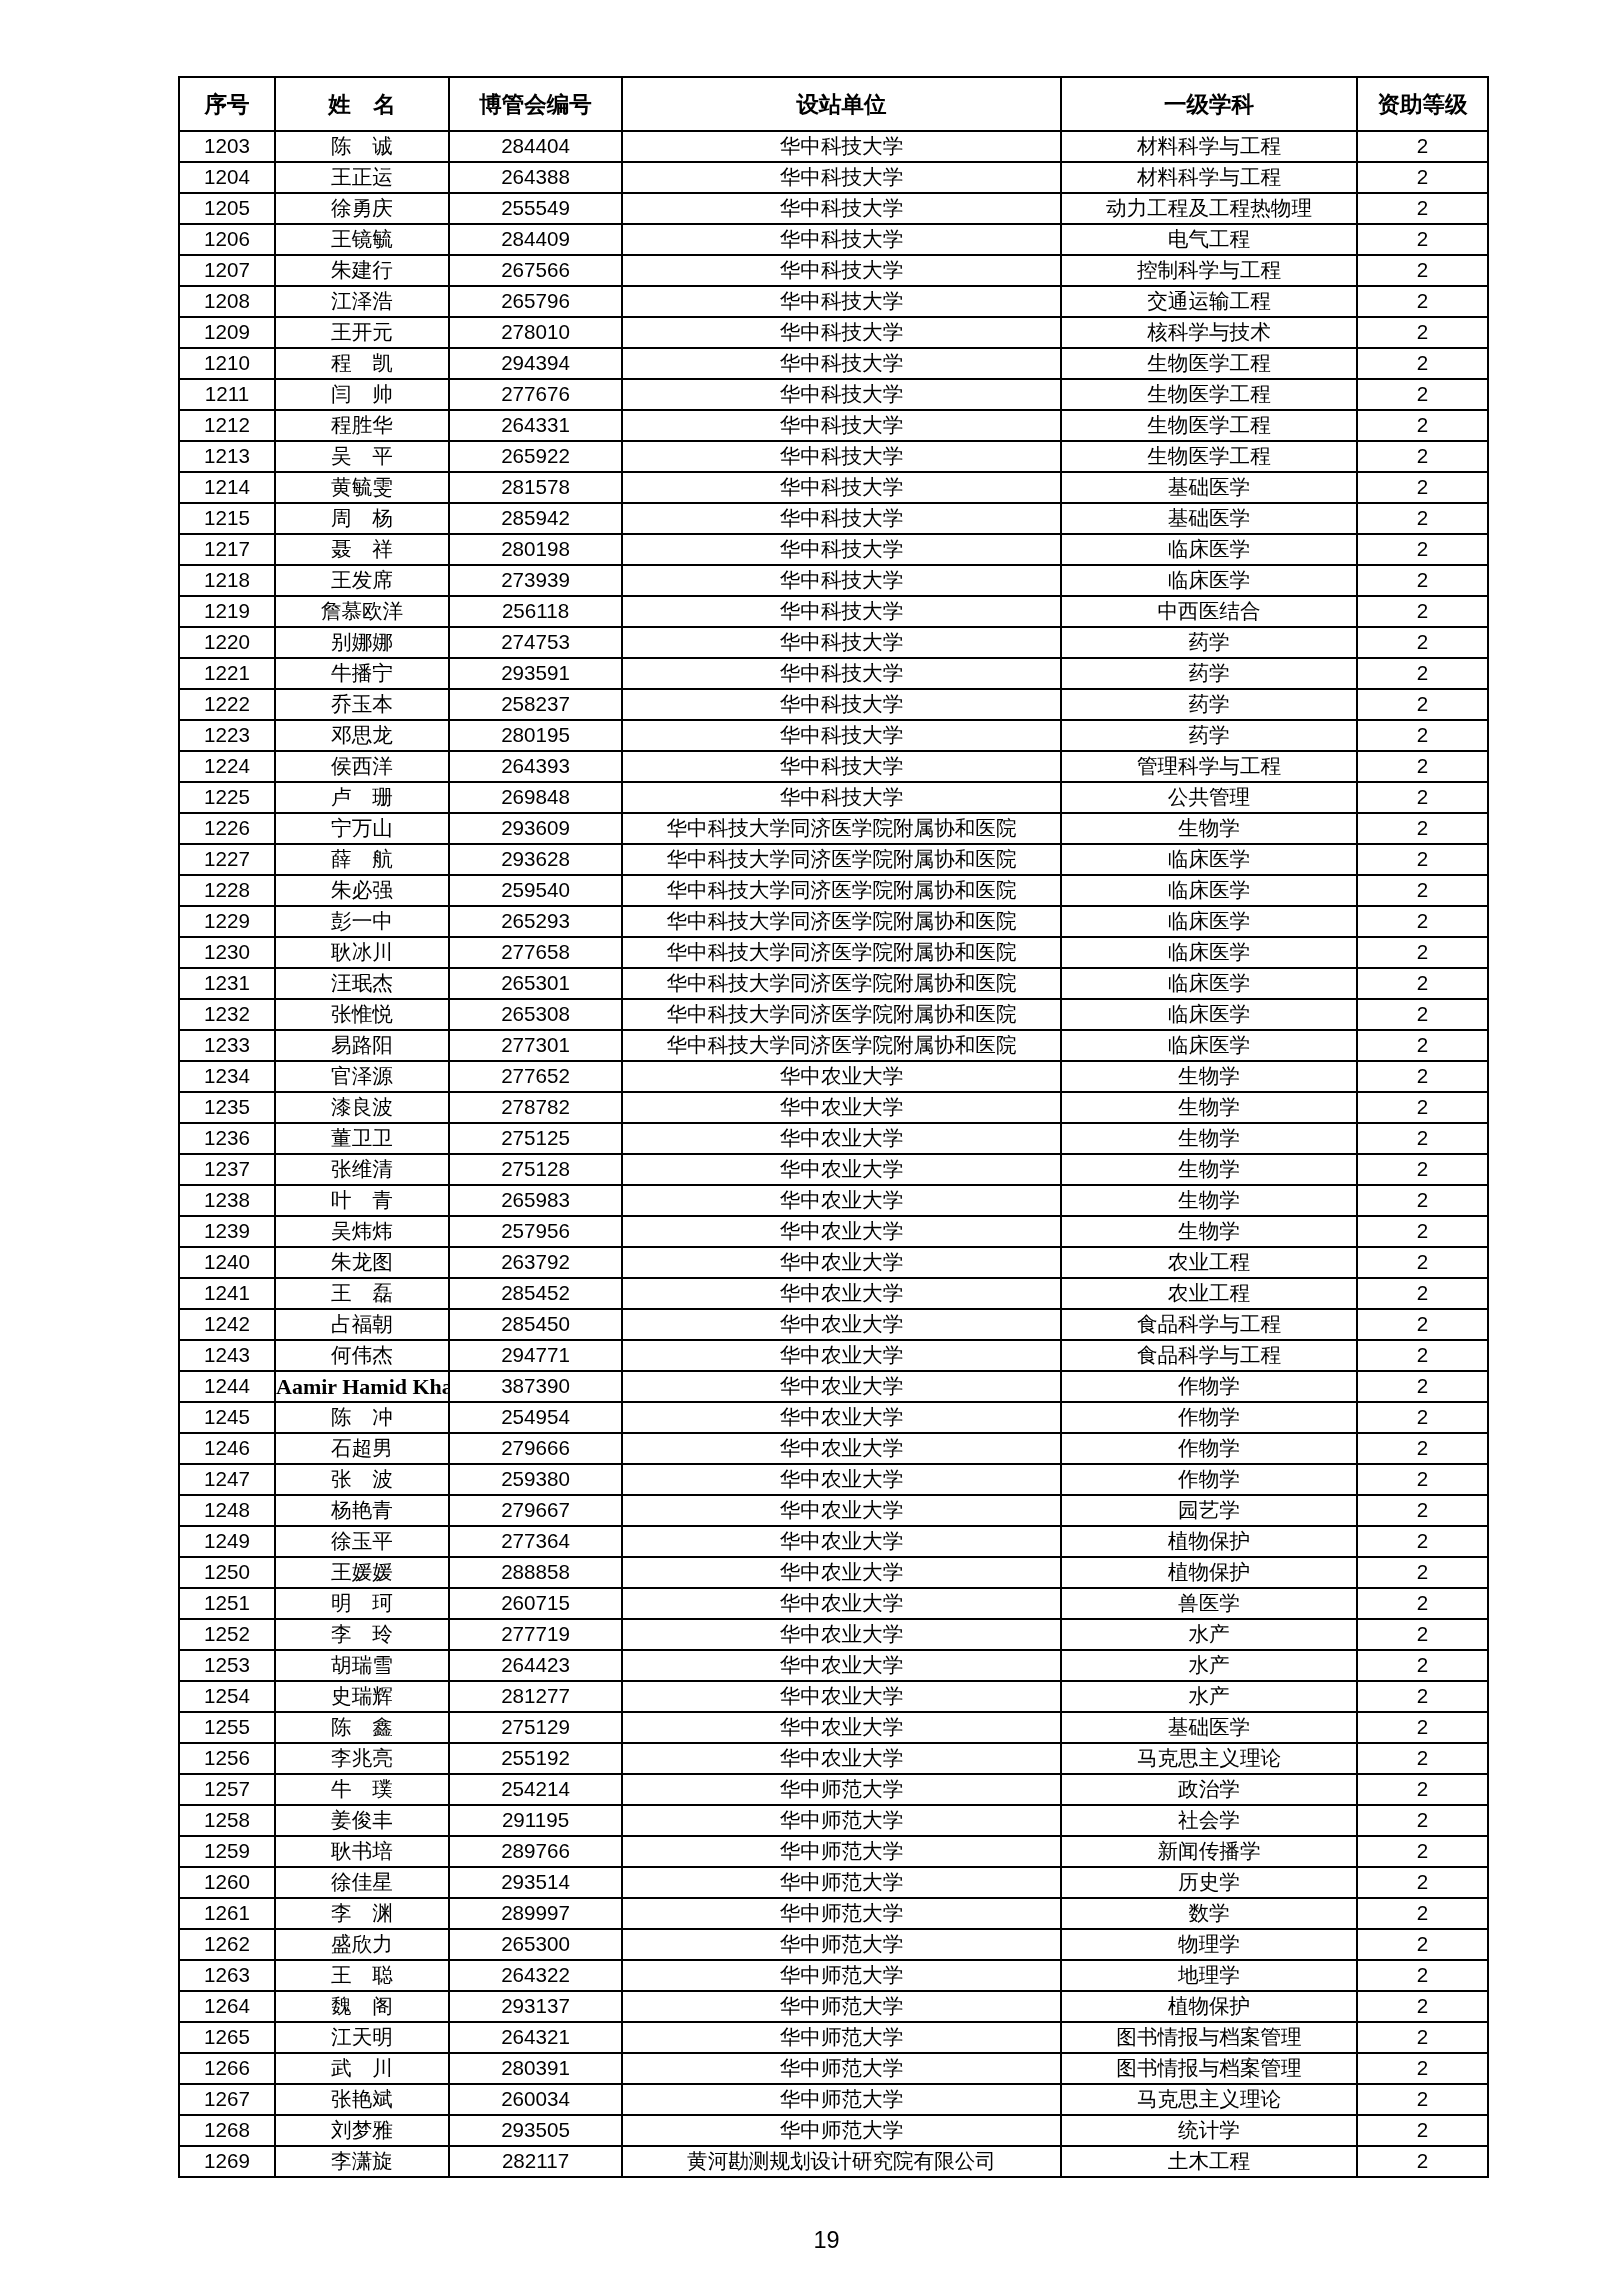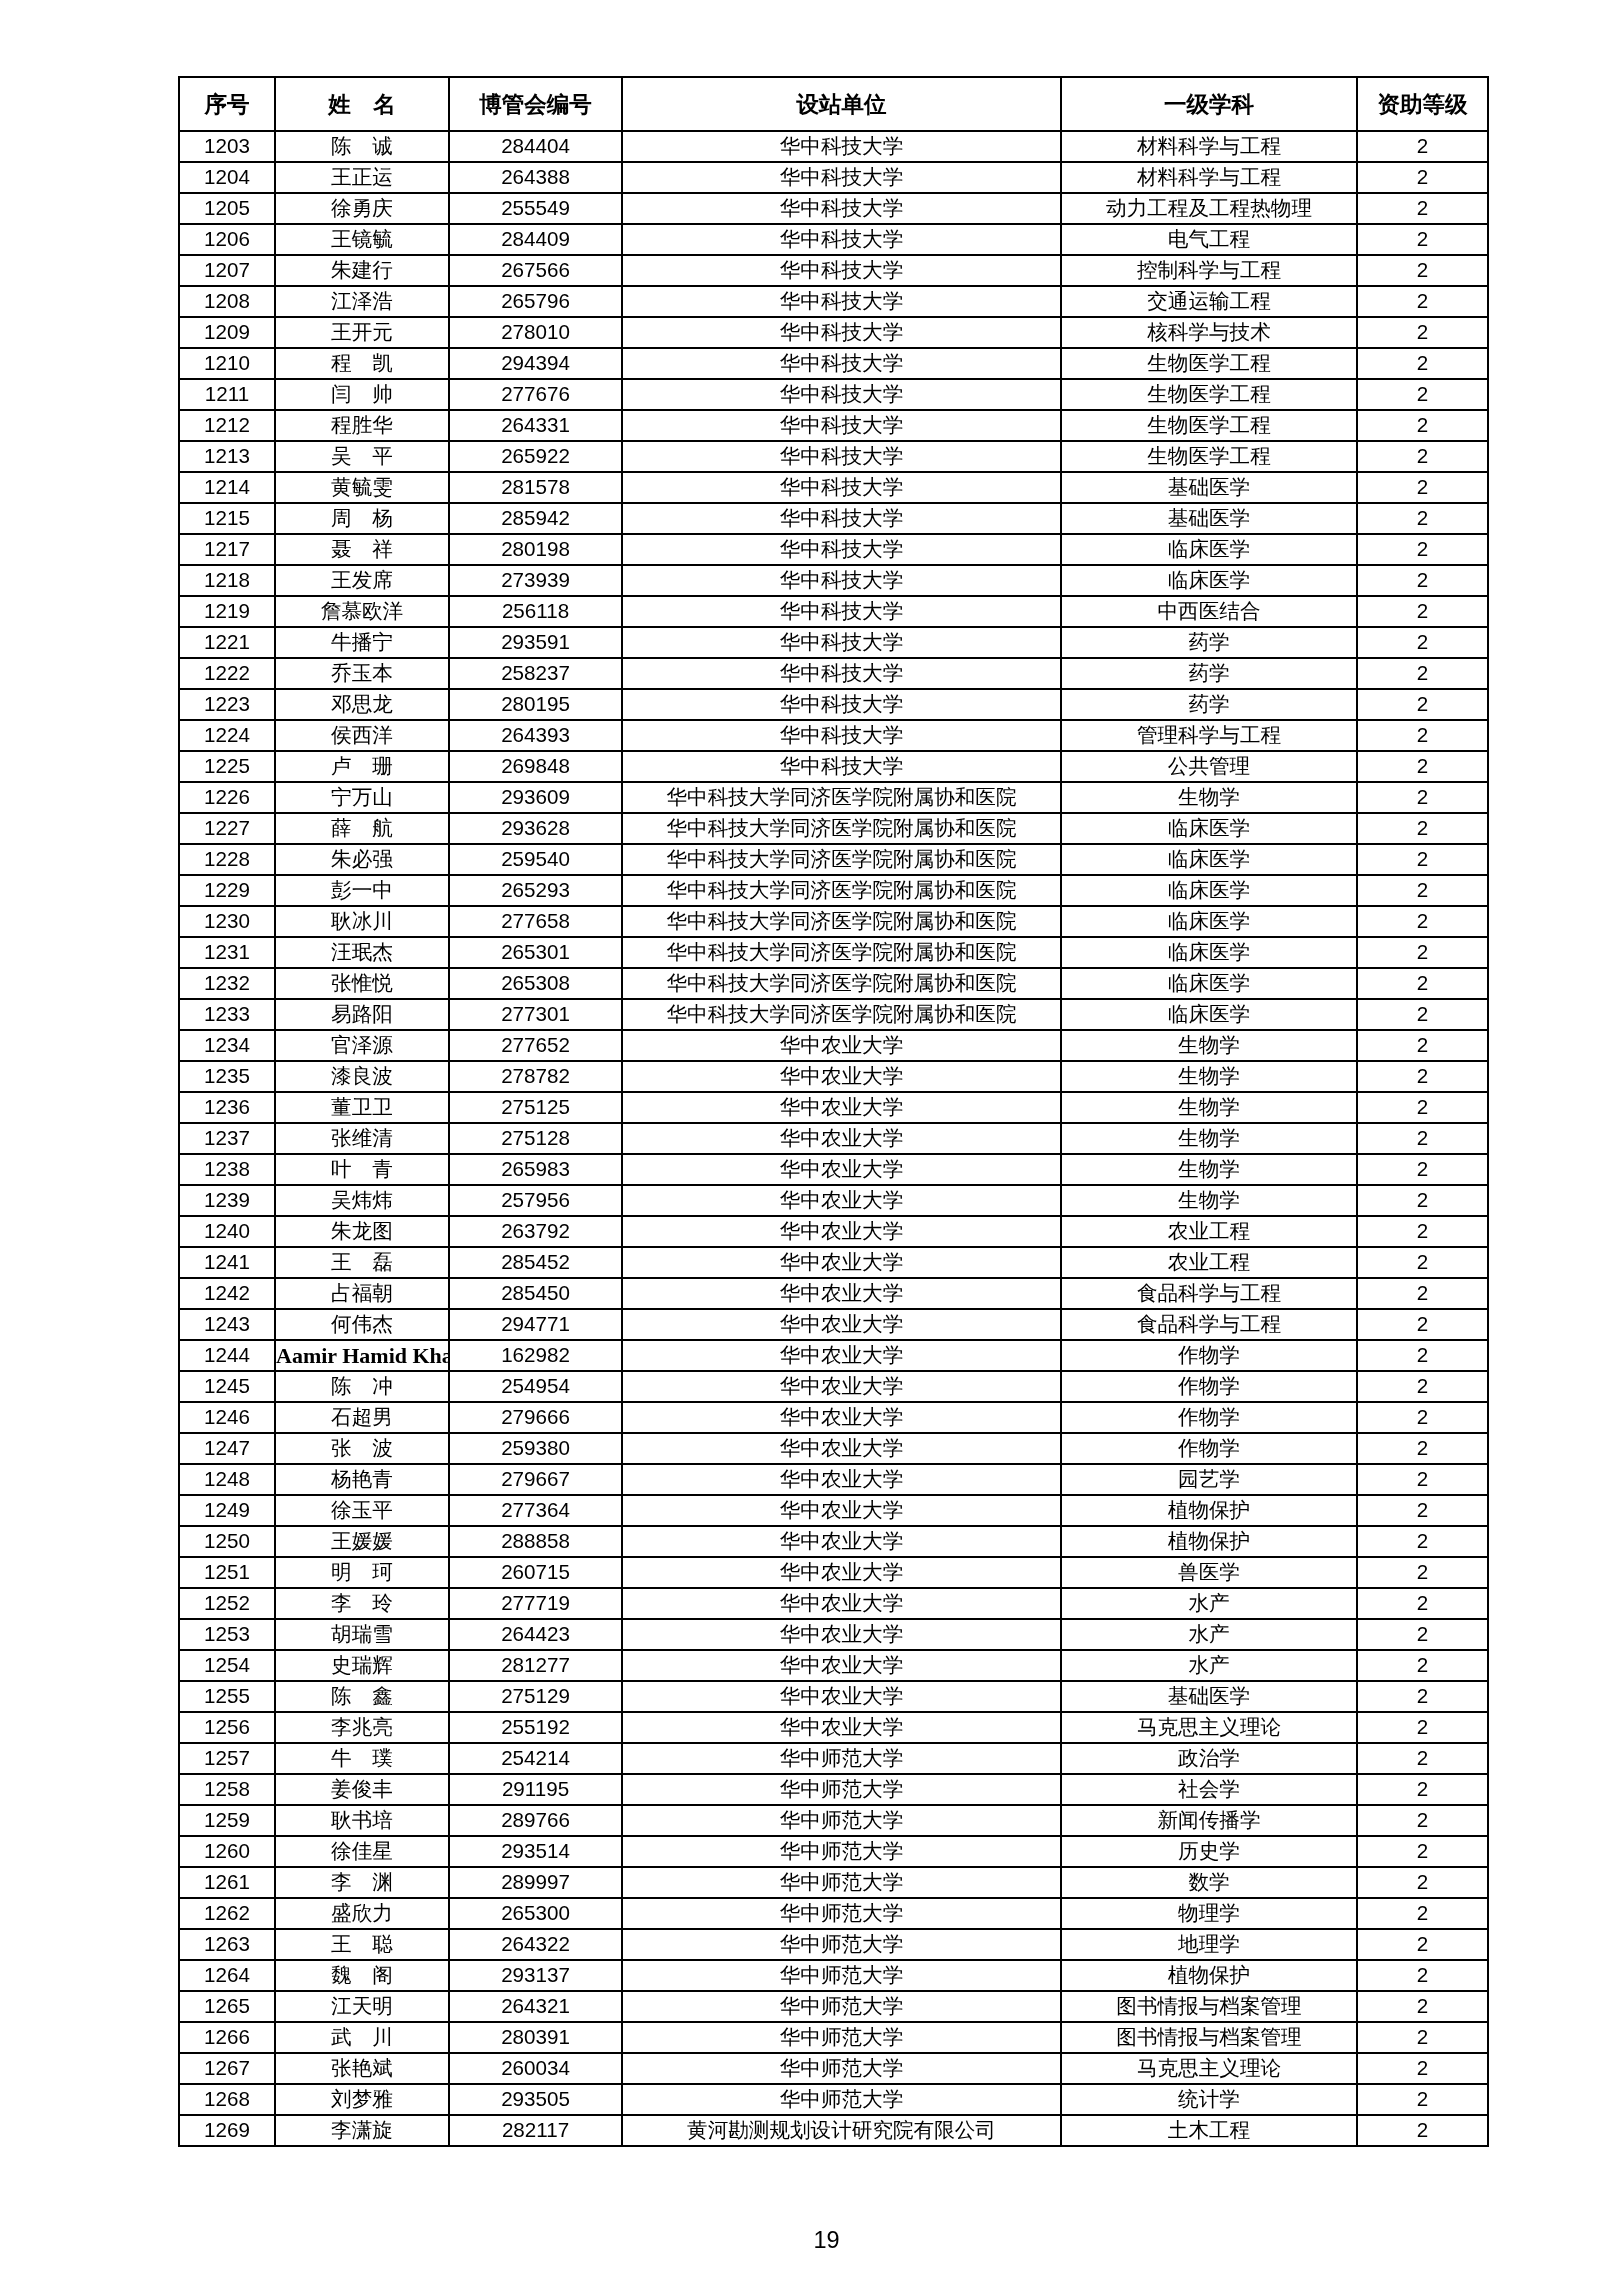--- a/index.html
+++ b/index.html
@@ -212,20 +212,28 @@
         </tr>
         <tr>
           <td class="num">1219</td>
           <td>詹慕欧洋</td>
           <td class="num">256118</td>
           <td>华中科技大学</td>
           <td>中西医结合</td>
           <td class="num">2</td>
         </tr>
         <tr>
+          <td class="num">1220</td>
+          <td>别娜娜</td>
+          <td class="num">274753</td>
+          <td>华中科技大学</td>
+          <td>药学</td>
+          <td class="num">2</td>
+        </tr>
+        <tr>
           <td class="num">1221</td>
           <td>牛播宁</td>
           <td class="num">293591</td>
           <td>华中科技大学</td>
           <td>药学</td>
           <td class="num">2</td>
         </tr>
         <tr>
           <td class="num">1222</td>
           <td>乔玉本</td>
@@ -398,21 +406,21 @@
           <td class="num">1243</td>
           <td>何伟杰</td>
           <td class="num">294771</td>
           <td>华中农业大学</td>
           <td>食品科学与工程</td>
           <td class="num">2</td>
         </tr>
         <tr>
           <td class="num">1244</td>
           <td class="latin-name">Aamir Hamid Khan</td>
-          <td class="num">162982</td>
+          <td class="num">387390</td>
           <td>华中农业大学</td>
           <td>作物学</td>
           <td class="num">2</td>
         </tr>
         <tr>
           <td class="num">1245</td>
           <td>陈　冲</td>
           <td class="num">254954</td>
           <td>华中农业大学</td>
           <td>作物学</td>

